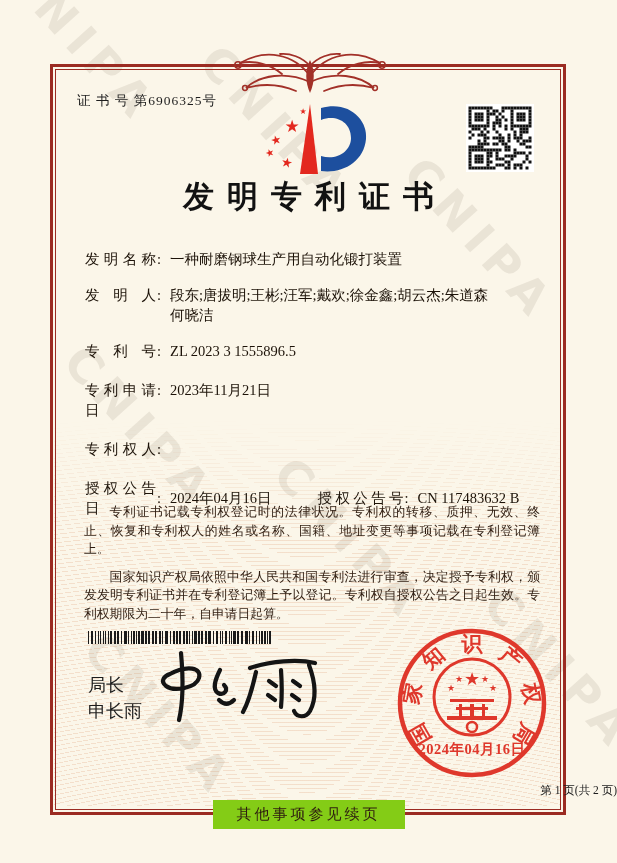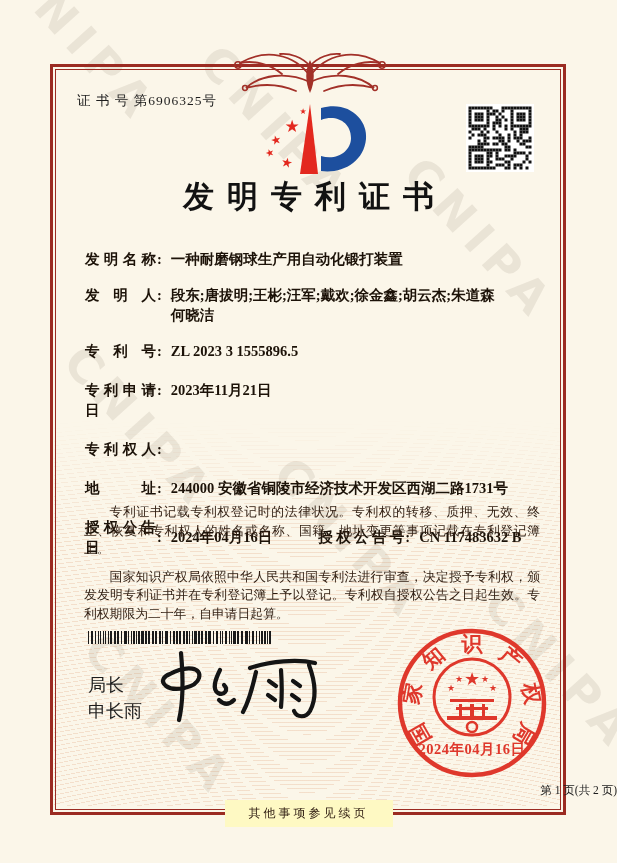--- a/index.html
+++ b/index.html
@@ -64,21 +64,21 @@
     position:absolute;left:0;right:0;top:176px;
     margin:0;text-align:center;
     font-size:31px;font-weight:bold;letter-spacing:13px;
     text-indent:13px;color:#121212;z-index:4;
   }
 
   .fields{
     position:absolute;left:85px;top:249px;width:458px;z-index:4;
     font-size:14.5px;line-height:20px;color:#1c1208;
   }
-  .f-row{display:flex;align-items:flex-start;margin-bottom:16px;font-weight:bold;}
+  .f-row{display:flex;align-items:flex-start;margin-bottom:16px;}
   .f-row.gap-lg{margin-bottom:19px;}
   .f-label{
     display:inline-block;width:71px;
     text-align:justify;text-align-last:justify;
     flex:none;
   }
   .f-colon{flex:none;margin:0 9px 0 1px;}
   .f-colon::before{content:":";}
   .f-value{white-space:pre-line;}
   .grant-row{display:flex;align-items:center;}
@@ -115,22 +115,22 @@
   }
   .emblem *{fill:#dd2a1e;}
   .emblem .ln{fill:none;stroke:#dd2a1e;}
 
   .page-num{
     position:absolute;left:0;right:0;top:783px;
     text-align:right;font-size:11.5px;color:#1d1d1d;z-index:4;
   }
   .note-box{
     position:absolute;left:50%;top:800px;transform:translateX(-50%);
-    background:#fef9c3;padding:5px 24px;
-    font-size:12px;letter-spacing:3px;color:#2e1c10;z-index:4;
+    background:#84cc16;padding:5px 24px;
+    font-size:15px;letter-spacing:3px;color:#2e1c10;z-index:4;
     white-space:nowrap;
   }
 
   .flourish{position:absolute;left:224px;top:36px;z-index:3;}
   .flourish path{stroke:#a23028;stroke-width:1.8;fill:none;stroke-linecap:round;}
   .flourish .leaf{fill:#a23028;stroke:none;}
   .flourish circle{stroke:#a23028;stroke-width:1.5;fill:none;}
 </style>
 </head>
 <body>
@@ -441,25 +441,20 @@
     </div>
     <div class="f-row gap-lg">
       <span class="f-label">专利申请日</span>
         <span class="f-colon"></span>
       <span class="f-value">2023年11月21日</span>
     </div>
     <div class="f-row gap-lg">
       <span class="f-label">专利权人</span>
         <span class="f-colon"></span>
     </div>
-    <div class="f-row gap-lg">
-      <span class="f-label">地址</span>
-        <span class="f-colon"></span>
-      <span class="f-value">244000 安徽省铜陵市经济技术开发区西湖二路1731号</span>
-    </div>
     <div class="f-row grant-row">
       <span class="f-label">授权公告日</span>
         <span class="f-colon"></span>
       <span class="f-value">2024年04月16日</span>
       <span class="grant-right">
         <span class="f-label">授权公告号</span>
           <span class="f-colon"></span>
         <span class="f-value">CN 117483632 B</span>
       </span>
     </div>

